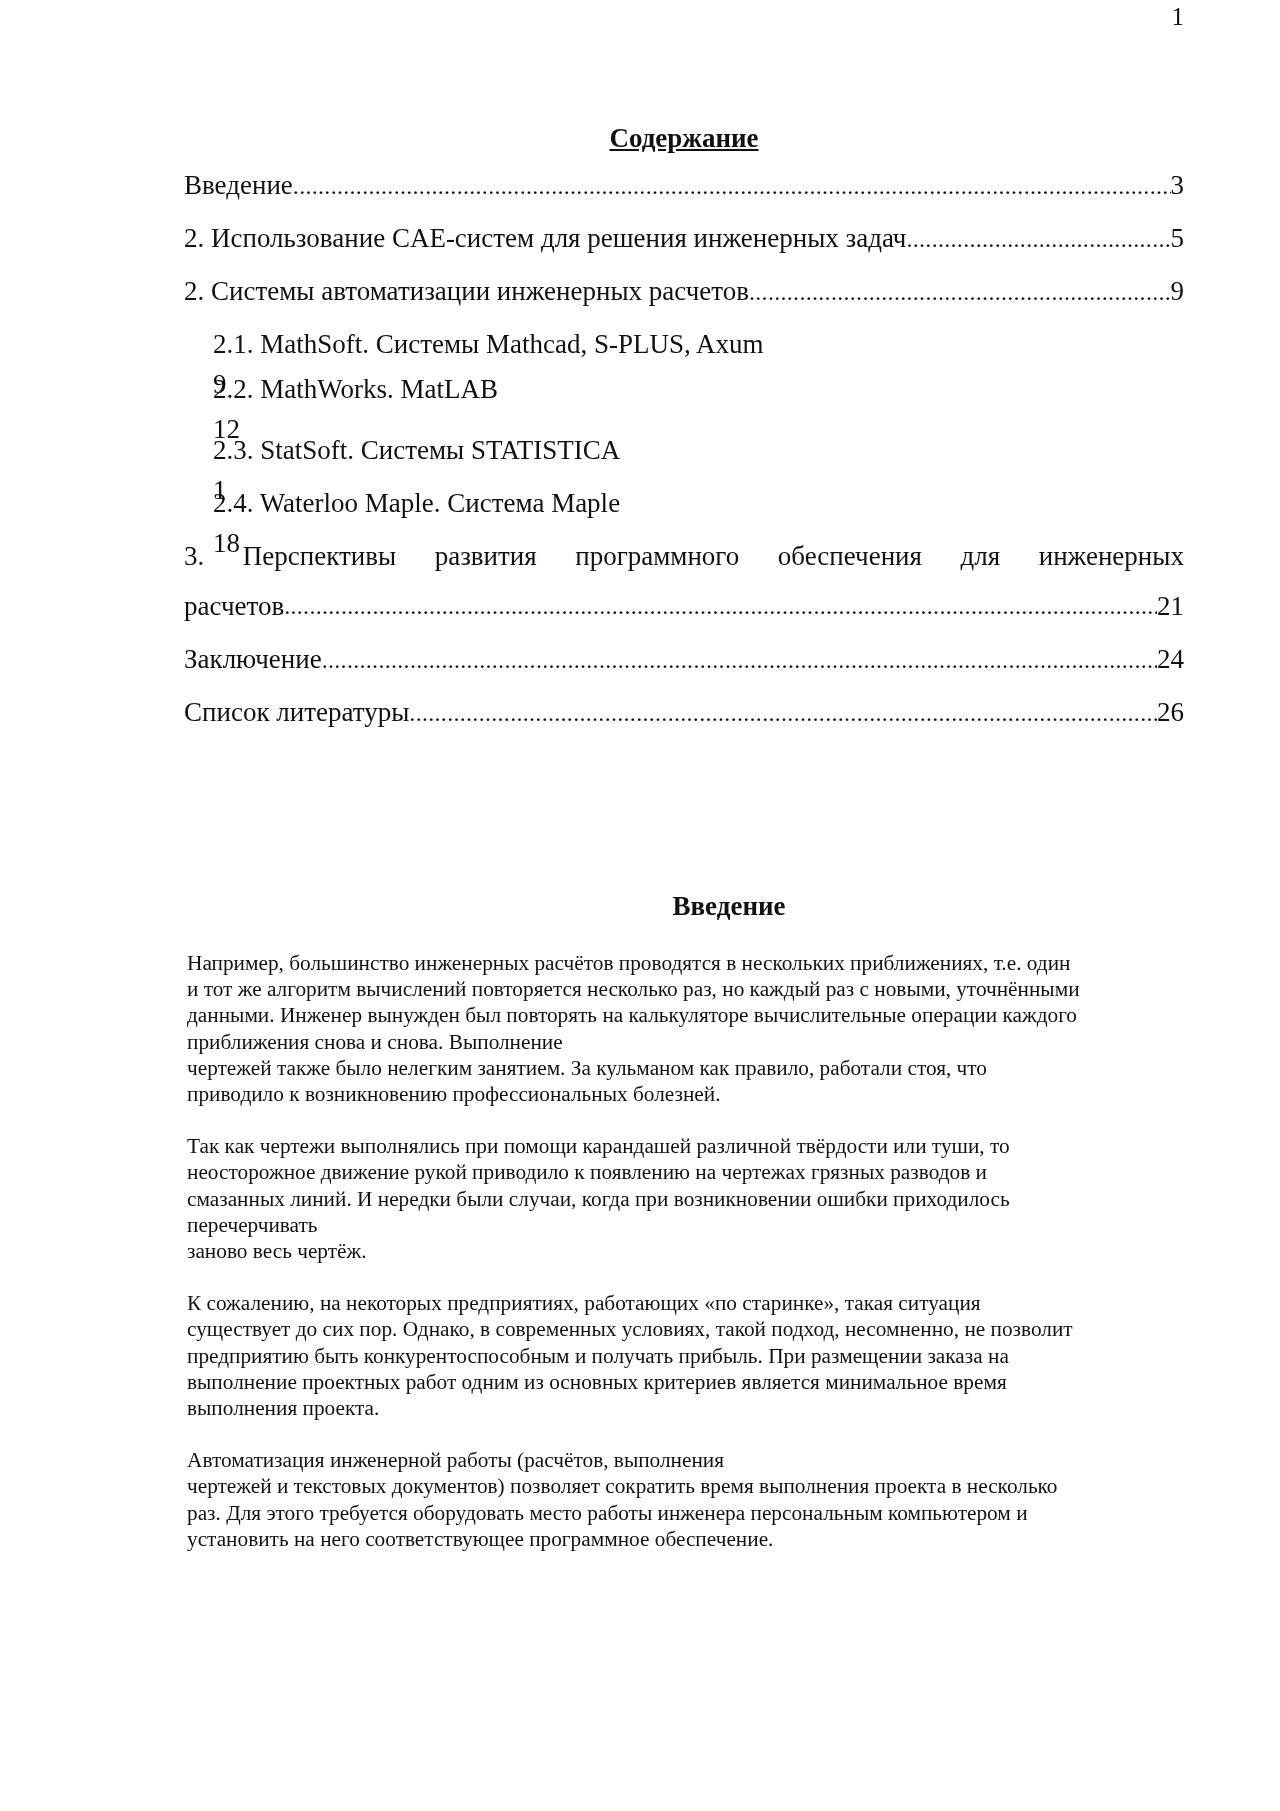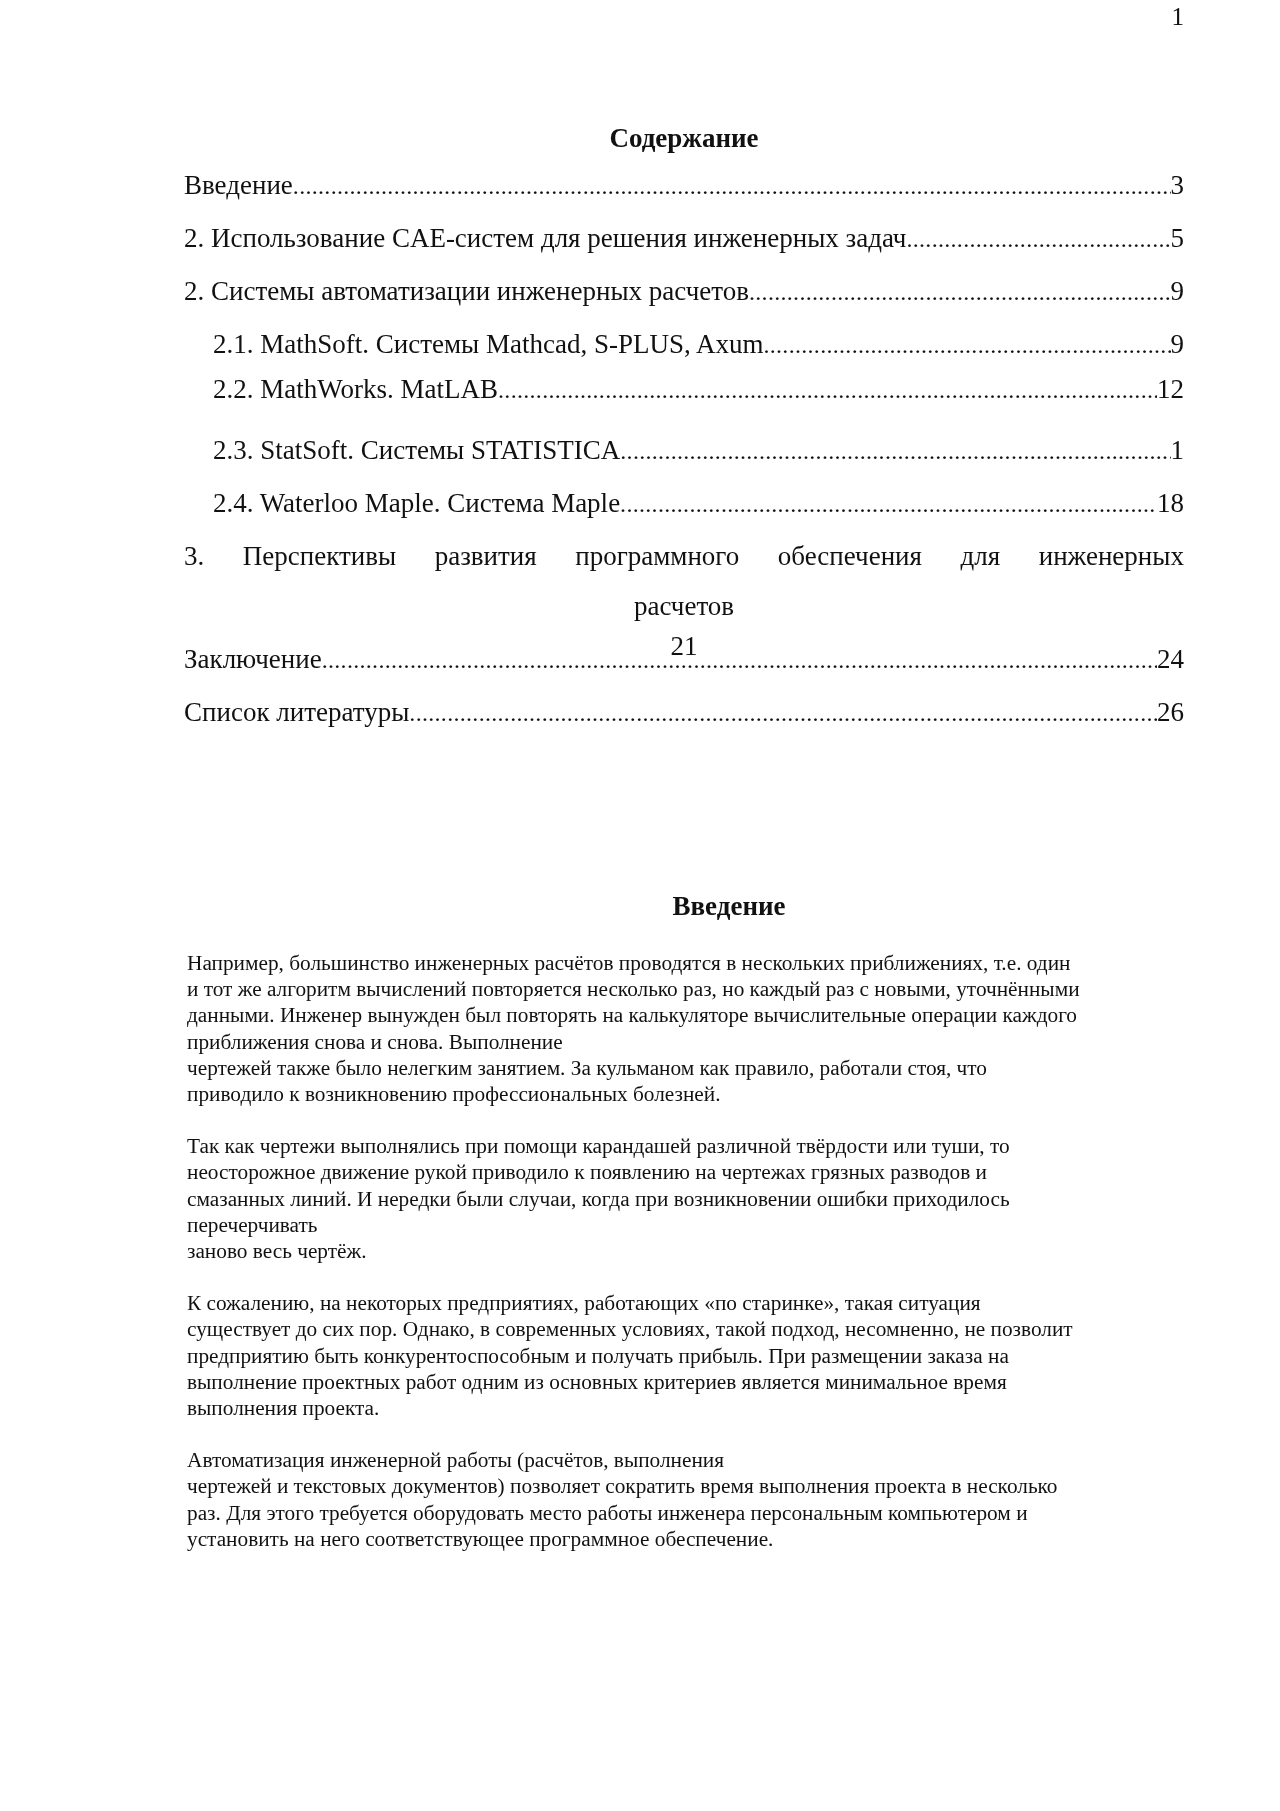--- a/index.html
+++ b/index.html
@@ -6,46 +6,46 @@
   body {
     width: 1280px; height: 1811px; position: relative; overflow: hidden;
     font-family: "Liberation Serif", "DejaVu Serif", serif; color: #111111;
   }
   .page-number {
     position: absolute; top: 2px; left: 1160px; width: 24px; text-align: right;
     font-size: 25px; line-height: 30px;
   }
   .toc-title {
     position: absolute; top: 120px; left: 184px; width: 1000px; text-align: center;
-    font-size: 27px; font-weight: bold; line-height: 36px;
+    font-size: 27px; font-weight: bold; line-height: 36px; text-decoration: underline;
   }
   .toc { position: absolute; left: 184px; width: 1000px; top: 165px; }
   .toc-entry {
     position: absolute; left: 0; right: 0; height: 40px;
     font-size: 27px; line-height: 40px; white-space: nowrap;
     display: flex; align-items: baseline;
   }
-  .toc-entry.sub { left: 29px; }
+  .toc-entry.sub { left: 29px; flex-direction: column; }
   .toc-entry .label { flex: 0 0 auto; }
   .toc-entry .leader {
     flex: 1 1 auto; overflow: hidden; white-space: nowrap;
     font-size: 24px; letter-spacing: 0.3px;
   }
   .toc-entry .leader::after {
     content: "..........................................................................................................................................................................................................................";
   }
   .toc-entry .page { flex: 0 0 auto; text-align: right; }
   .toc-wrap {
     position: absolute; left: 0; right: 0; font-size: 27px; line-height: 40px;
   }
   .toc-wrap .line1 {
     text-align: justify; text-align-last: justify; white-space: nowrap;
     display: flex; justify-content: space-between;
   }
-  .toc-wrap .line2 { display: flex; align-items: center; margin-top: 10px; flex-direction: column; }
+  .toc-wrap .line2 { display: flex; align-items: flex-end; margin-top: 10px; }
   .intro-title {
     position: absolute; top: 888px; left: 184px; width: 1090px; text-align: center;
     font-size: 27px; font-weight: bold; line-height: 36px;
   }
   .intro {
     position: absolute; top: 950px; left: 187px; width: 1030px;
     font-size: 21.3px; line-height: 26.2px;
   }
   .intro p { margin: 0 0 26px 0; }
   .intro .ln { display: block; white-space: nowrap; }

